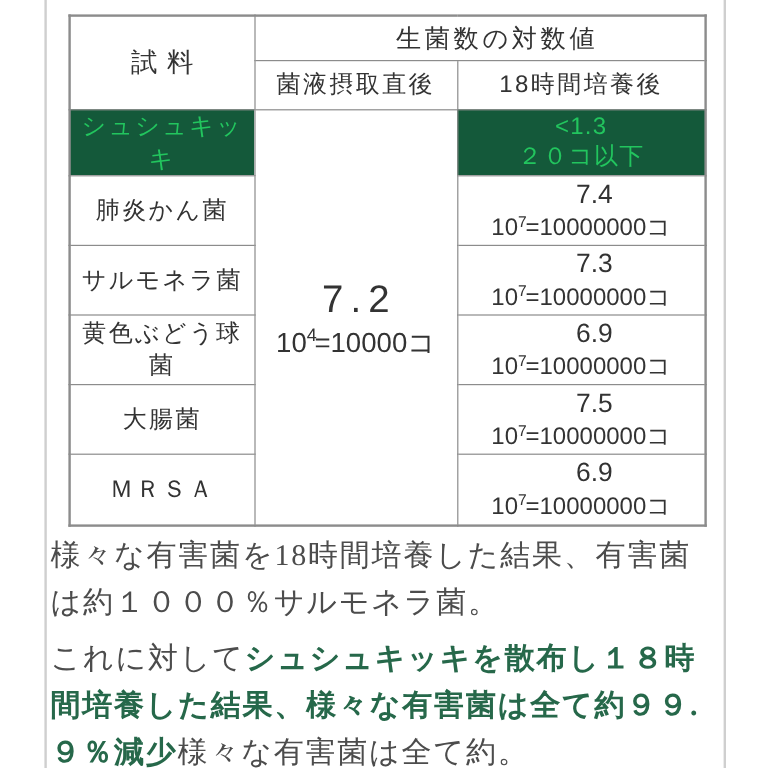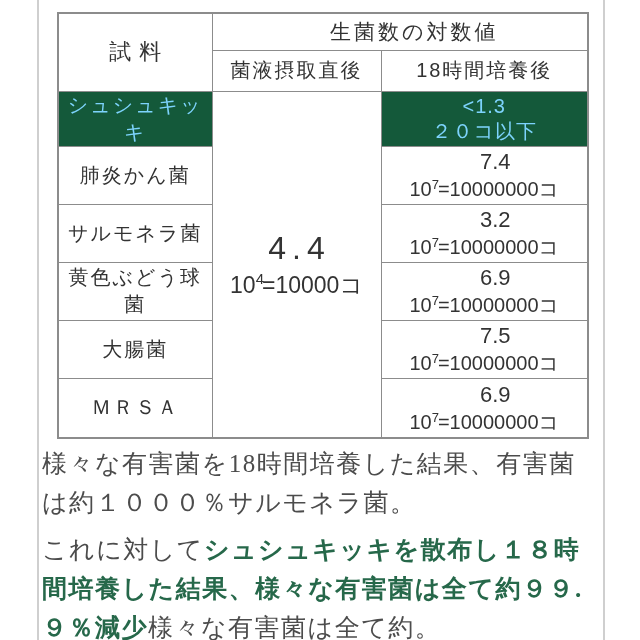--- a/index.html
+++ b/index.html
@@ -39,21 +39,21 @@
   tr.h2 { height: 41px; }
   tr.r0 { height: 55px; }
   tr.rn { height: 58px; }
   tr.rlast { height: 60px; }
 
   th.sample-h { font-size: 22px; font-weight: normal; letter-spacing: 8px; text-indent: 8px; }
   th.group-h  { font-size: 21px; font-weight: normal; letter-spacing: 3px; padding-left: 29px; }
   th.sub-h    { font-size: 20px; font-weight: normal; letter-spacing: 2px; margin-top: 20px; }
 
   td.label { font-size: 20px; letter-spacing: 2px; }
-  td.hl    { background: #14593a; color: #7dd3fc; }
+  td.hl    { background: #14593a; color: #22c55e; }
 
   td.val .num { font-size: 22px; line-height: 24px; text-indent: 22px; }
   td.val .formula { font-size: 20px; line-height: 21px; white-space: nowrap; }
   td.val sup { font-size: 13px; vertical-align: 7px; margin: 0 -1px 0 0; }
 
   td.hl-val div { font-size: 20px; line-height: 25px; letter-spacing: 1px; }
 
   td.merged .big { font-size: 32px; letter-spacing: 6px; text-indent: 6px; line-height: 36px; }
   td.merged .formula { font-size: 23px; line-height: 26px; white-space: nowrap; }
   td.merged sup { font-size: 15px; vertical-align: 9px; margin: 0 -2px 0 0; }
@@ -89,41 +89,41 @@
       <th class="group-h" colspan="2">生菌数の対数値</th>
     </tr>
     <tr class="h2">
       <th class="sub-h">菌液摂取直後</th>
       <th class="sub-h">18時間培養後</th>
     </tr>
 
     <tr class="r0">
       <td class="label hl">シュシュキッキ</td>
       <td class="merged" rowspan="6">
-        <div class="big">4.4</div>
+        <div class="big">7.2</div>
         <div class="formula"><span>10</span><sup>4</sup><span>=10000コ</span></div>
       </td>
       <td class="hl hl-val">
         <div>&lt;1.3</div>
         <div>２０コ以下</div>
       </td>
     </tr>
 
     <tr class="rn">
       <td class="label">肺炎かん菌</td>
       <td class="val">
         <div class="num">7.4</div>
         <div class="formula"><span>10</span><sup>7</sup><span>=10000000コ</span></div>
       </td>
     </tr>
 
     <tr class="rn">
       <td class="label">サルモネラ菌</td>
       <td class="val">
-        <div class="num">3.2</div>
+        <div class="num">7.3</div>
         <div class="formula"><span>10</span><sup>7</sup><span>=10000000コ</span></div>
       </td>
     </tr>
 
     <tr class="rn">
       <td class="label">黄色ぶどう球菌</td>
       <td class="val">
         <div class="num">6.9</div>
         <div class="formula"><span>10</span><sup>7</sup><span>=10000000コ</span></div>
       </td>

